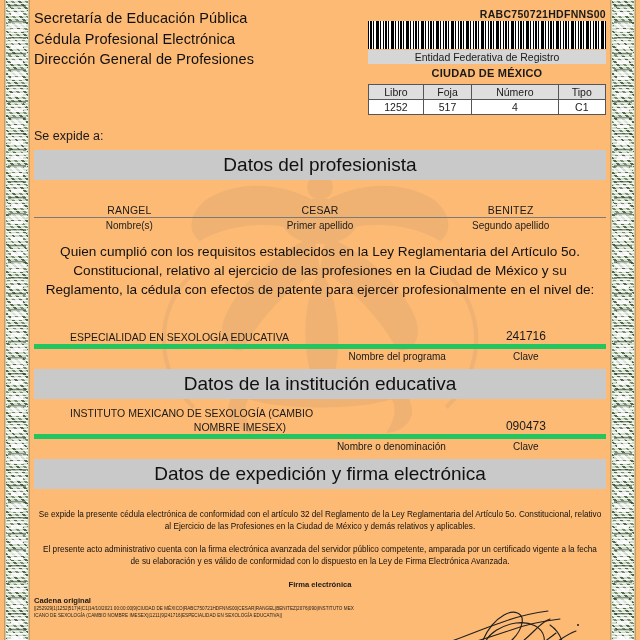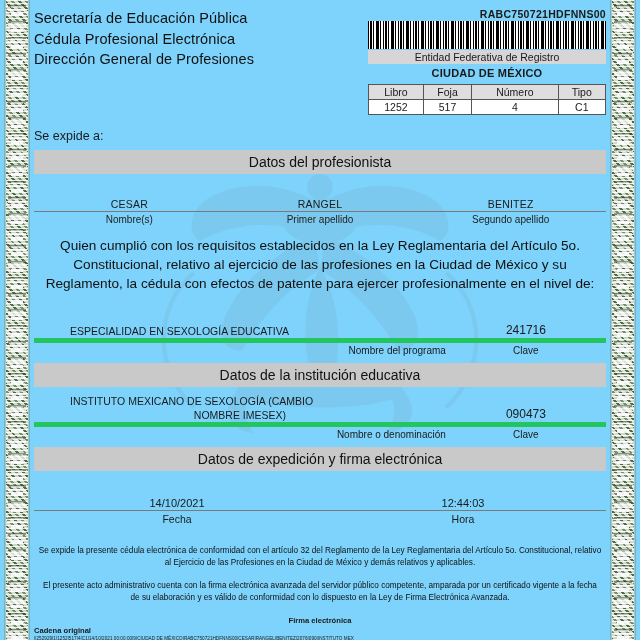--- a/index.html
+++ b/index.html
@@ -5,21 +5,21 @@
   * { margin:0; padding:0; box-sizing:border-box; }
   html,body { width:640px; height:640px; }
   body {
     font-family:"Liberation Sans", sans-serif;
     background:#ffffff;
     color:#1a1a1a;
     overflow:hidden;
     position:relative;
   }
 
-  .page { position:relative; width:640px; height:640px; background:#7dd3fc; overflow:hidden; }
+  .page { position:relative; width:640px; height:640px; background:#fdba74; overflow:hidden; }
 
   
   .border-strip {
     position:absolute; top:0; bottom:0; width:22px;
     background:
       repeating-linear-gradient(0deg,
         rgba(255,255,255,.85) 0px, rgba(255,255,255,.85) 1px,
         rgba(74,102,64,.15) 1px, rgba(74,102,64,.15) 3px),
       repeating-linear-gradient(45deg,
         #4e6b43 0px, #4e6b43 2px,
@@ -80,29 +80,29 @@
   .entidad-val { font-size:11px; font-weight:bold; margin-top:3px; letter-spacing:.2px; }
   .reg-table { width:100%; border-collapse:collapse; margin-top:5px; }
   .reg-table th, .reg-table td { border:1px solid #555; font-size:10.5px; padding:1px 0; text-align:center; }
   .reg-table th { background:#dedede; font-weight:normal; }
   .reg-table td { background:#fff; }
 
   .se-expide { font-size:12.5px; margin-top:14px; }
 
   
   .sec-bar {
-    background:#c9c9c9; text-align:center; font-size:14px;
+    background:#c9c9c9; text-align:center; font-size:19px;
     padding:4px 0; margin-top:7px; color:#111;
   }
 
   
   .fields { margin-top:24px; }
   .field-line { border-bottom:1px solid #7a7a7a; display:flex; }
   .field-line > div { flex:1; text-align:center; font-size:10.5px; padding-bottom:1px; letter-spacing:.2px; }
-  .field-caps { display:flex;justify-content:flex-end; }
+  .field-caps { display:flex; }
   .field-caps > div { flex:1; text-align:center; font-size:10px; padding-top:2px; color:#222; }
 
   .para {
     font-size:13.6px; text-align:center; line-height:1.38;
     margin-top:12px; color:#111; padding:0 6px;
   }
 
   
   .row2 { margin-top:30px; }
   .row2-line { border-bottom:5px solid #22c55e; display:flex; align-items:flex-end; }
@@ -121,21 +121,21 @@
   .daterow-line > div { flex:1; text-align:center; font-size:11px; padding-bottom:1px; }
   .daterow-caps { display:flex; }
   .daterow-caps > div { flex:1; text-align:center; font-size:10.5px; padding-top:2px; }
 
   .legal { font-size:8.2px; text-align:center; line-height:1.45; margin-top:20px; color:#111; padding:0 4px; }
   .legal.second { margin-top:11px; }
 
   .firma-title { text-align:center; font-size:7.6px; font-weight:bold; margin-top:12px; }
 
   
-  .crypto { margin-top:1px; }
+  .crypto { margin-top:7px; }
   .crypto h4 { font-size:7.6px; font-weight:bold; margin-bottom:1px; }
   .crypto .mono {
     font-family:"Liberation Sans", sans-serif;
     font-size:4.6px; line-height:1.5; word-break:break-all; color:#1d1d1d;
     letter-spacing:.05px;
   }
   .crypto-wrap { display:flex; }
   .crypto-left { width:56%; }
   .crypto-right { width:44%; position:relative; }
 
@@ -209,22 +209,22 @@
           </table>
       </div>
     </div>
 
     <div class="se-expide">Se expide a:</div>
 
     <div class="sec-bar">Datos del profesionista</div>
 
     <div class="fields">
       <div class="field-line">
+        <div>RANGEL</div>
         <div>CESAR</div>
-        <div>RANGEL</div>
         <div>BENITEZ</div>
       </div>
       <div class="field-caps">
         <div>Nombre(s)</div>
         <div>Primer apellido</div>
         <div>Segundo apellido</div>
       </div>
     </div>
 
     <div class="para">Quien cumplió con los requisitos establecidos en la Ley Reglamentaria del Artículo 5o. Constitucional, relativo al ejercicio de las profesiones en la Ciudad de México y su Reglamento, la cédula con efectos de patente para ejercer profesionalmente en el nivel de:</div>
@@ -249,30 +249,20 @@
         <div class="val">090473</div>
       </div>
       <div class="row2-caps">
         <div class="lbl">Nombre o denominación</div>
         <div class="val">Clave</div>
       </div>
     </div>
 
     <div class="sec-bar">Datos de expedición y firma electrónica</div>
 
-    <div class="daterow">
-      <div class="daterow-line">
-        <div>14/10/2021</div>
-        <div>12:44:03</div>
-      </div>
-      <div class="daterow-caps">
-        <div>Fecha</div>
-        <div>Hora</div>
-      </div>
-    </div>
 
     <div class="legal">Se expide la presente cédula electrónica de conformidad con el artículo 32 del Reglamento de la Ley Reglamentaria del Artículo 5o. Constitucional, relativo al Ejercicio de las Profesiones en la Ciudad de México y demás relativos y aplicables.</div>
     <div class="legal second">El presente acto administrativo cuenta con la firma electrónica avanzada del servidor público competente, amparada por un certificado vigente a la fecha de su elaboración y es válido de conformidad con lo dispuesto en la Ley de Firma Electrónica Avanzada.</div>
 
     <div class="firma-title">Firma electrónica</div>
 
     <div class="crypto-wrap">
       <div class="crypto-left">
 
         <div class="crypto">

